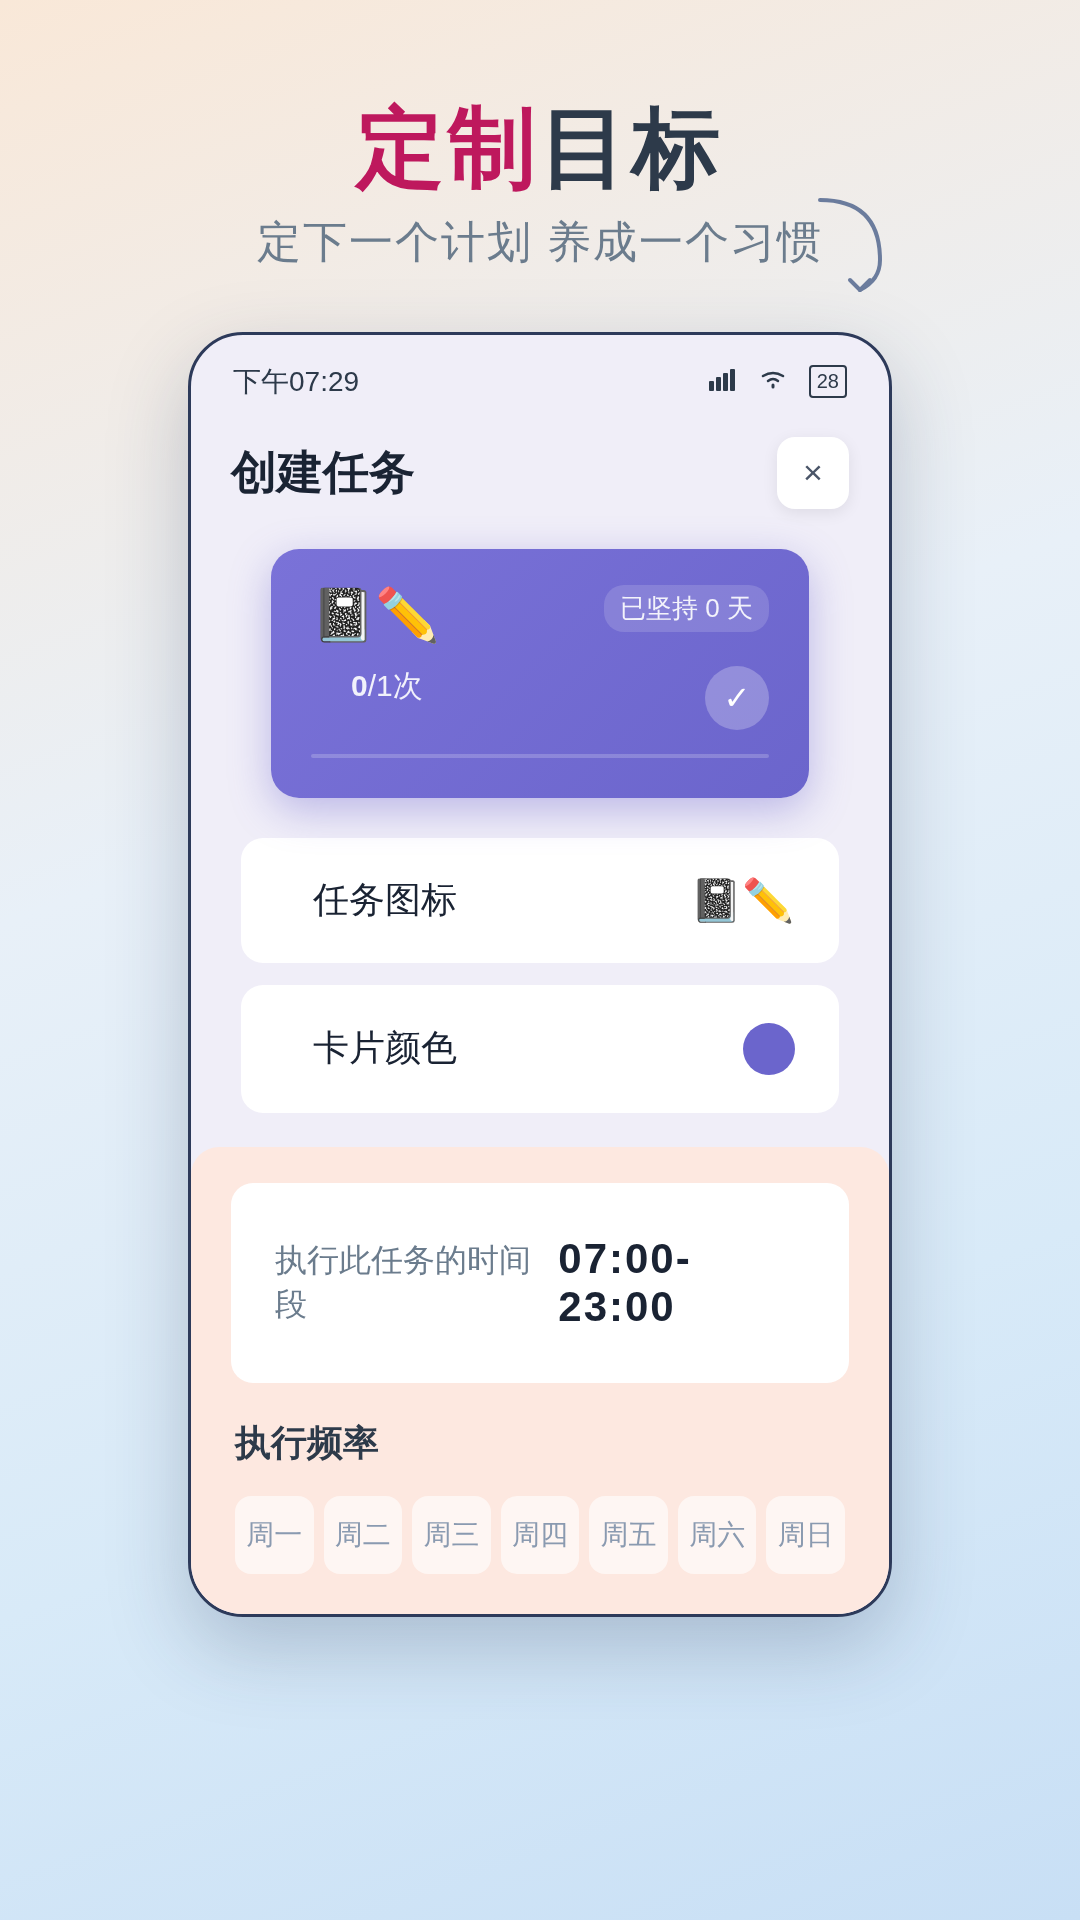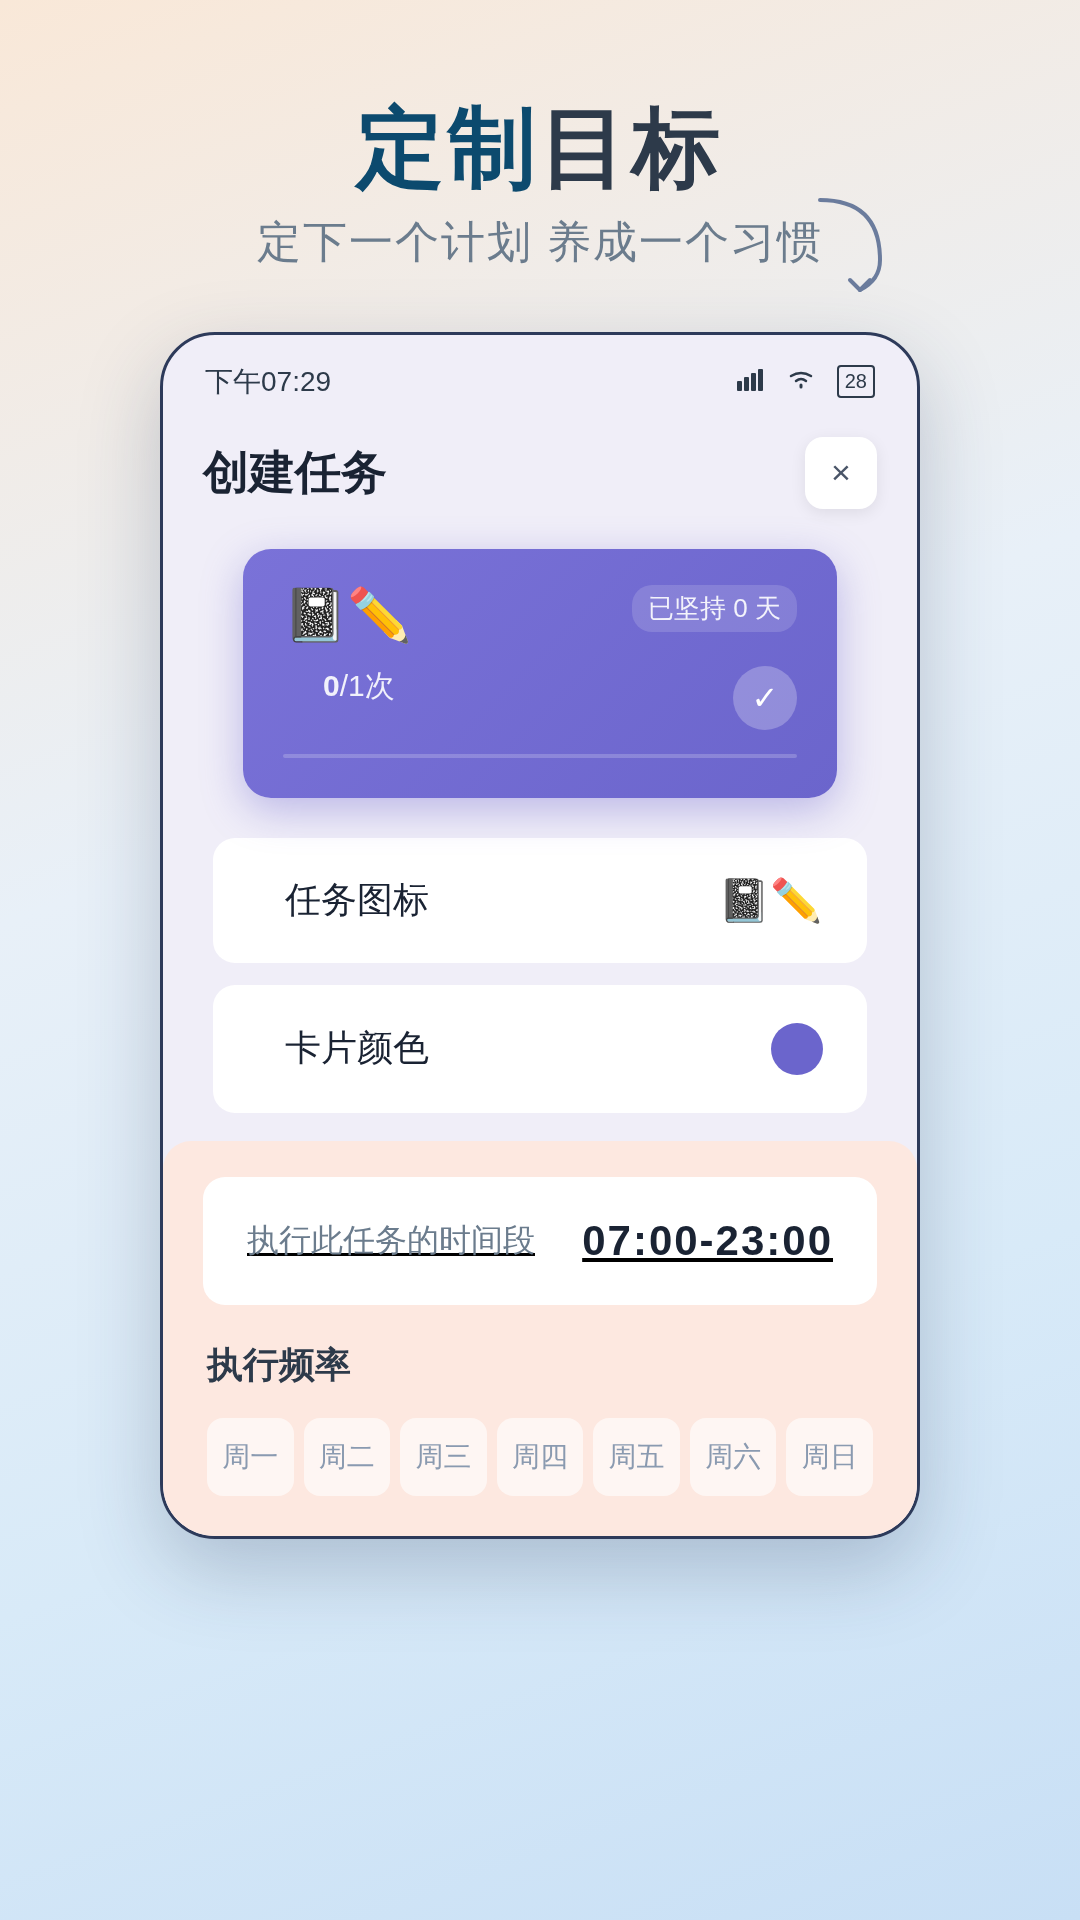--- a/index.html
+++ b/index.html
@@ -23,21 +23,21 @@
     }
 
     .main-title {
       font-size: 88px;
       font-weight: 900;
       letter-spacing: 4px;
       line-height: 1.1;
     }
 
     .title-custom {
-      color: #0c4a6e;
+      color: #be185d;
     }
 
     .title-goal {
       color: #2d3a4a;
     }
 
     .subtitle {
       font-size: 44px;
       color: #6b7c8d;
       margin-top: 16px;
@@ -51,21 +51,21 @@
       right: 180px;
       top: 180px;
       width: 100px;
       height: 120px;
     }
 
     
     .phone-mockup {
       position: relative;
       margin: 60px auto 0;
-      width: 760px;
+      width: 704px;
       background: #f0eef8;
       border-radius: 55px;
       border: 3px solid #2d3a5a;
       box-shadow: 0 30px 80px rgba(45, 58, 90, 0.25);
       overflow: hidden;
       z-index: 2;
     }
 
     
     .status-bar {
@@ -88,21 +88,21 @@
       border: 2px solid #2d3a4a;
       border-radius: 4px;
       padding: 3px 6px;
       font-size: 20px;
       display: flex;
       align-items: center;
     }
 
     
     .app-content {
-      padding: 20px 40px 6px;
+      padding: 20px 40px 12px;
     }
 
     .page-header {
       display: flex;
       justify-content: space-between;
       align-items: center;
       margin-bottom: 40px;
     }
 
     .page-title {
@@ -248,26 +248,25 @@
     .bottom-section {
       background: #fde8e0;
       border-radius: 28px 28px 0 0;
       margin-top: 0;
       padding: 36px 40px 40px;
     }
 
     .time-row {
       background: white;
       border-radius: 22px;
-      padding: 40px 44px;
+      padding: 52px 44px;
       display: flex;
       justify-content: space-between;
       align-items: center;
       margin-bottom: 36px;
-      text-decoration: underline;
     }
 
     .time-label {
       font-size: 32px;
       color: #6b7c8d;
     }
 
     .time-value {
       font-size: 42px;
       font-weight: 700;

